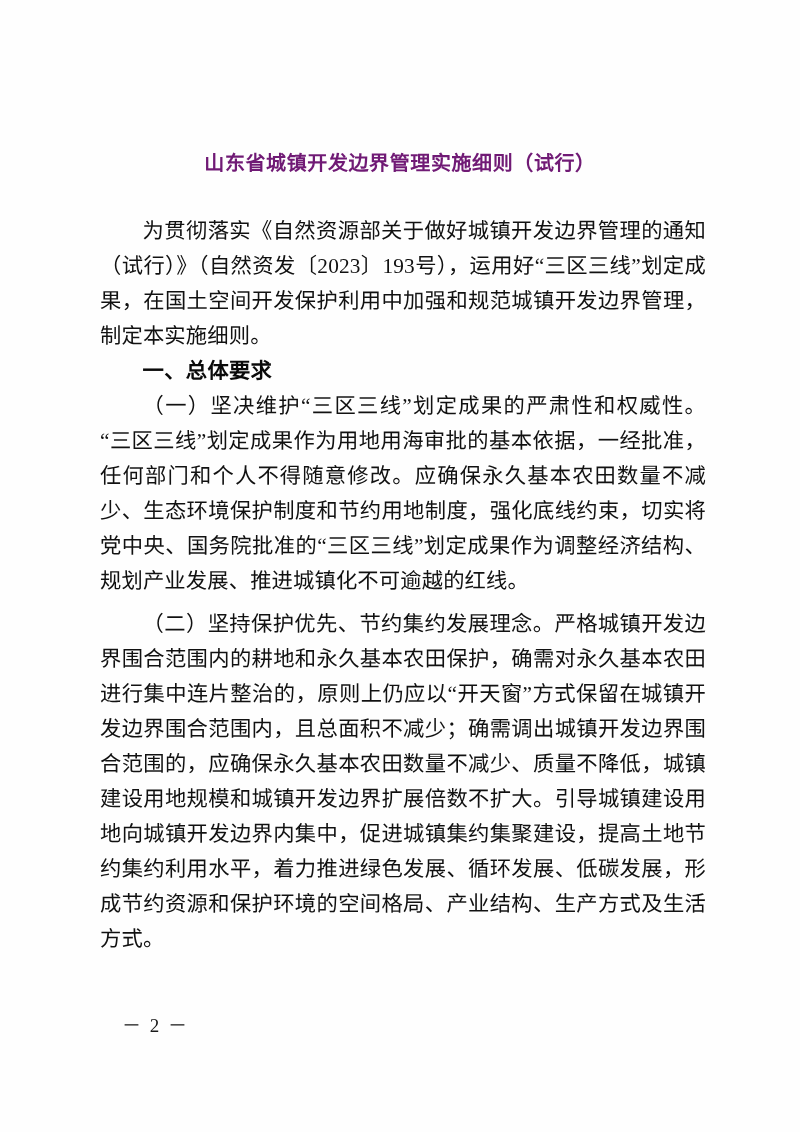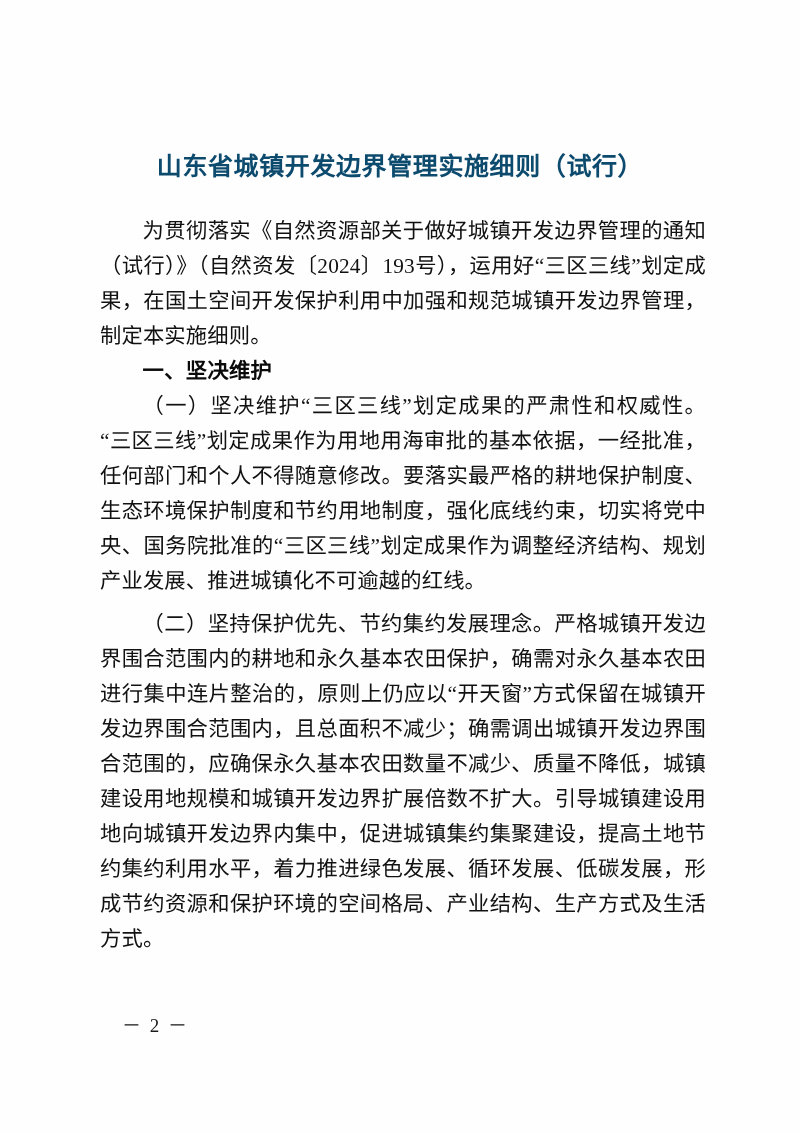--- a/index.html
+++ b/index.html
@@ -25,24 +25,24 @@
 
   
   .doc-title {
     position: absolute;
     top: 128px;
     left: 60px;
     width: 680px;
     text-align: center;
     font-family: "Liberation Serif", "DejaVu Serif", serif;
     font-weight: bold;
-    font-size: 25px;
+    font-size: 20px;
     line-height: 44px;
     letter-spacing: 0.6px;
-    color: #0c4a6e;
+    color: #701a75;
     white-space: nowrap;
   }
 
   
   .body-block {
     position: absolute;
     top: 214px;
     left: 100px;
     width: 606px;
   }
@@ -92,25 +92,25 @@
 </style>
 </head>
 <body>
 
 <div class="page">
 
   <h1 class="doc-title">山东省城镇开发边界管理实施细则（试行）</h1>
 
   <div class="body-block">
 
-    <p class="para">为贯彻落实《自然资源部关于做好城镇开发边界管理的通知（试行）》（自然资发〔2024〕193号），运用好“三区三线”划定成果，在国土空间开发保护利用中加强和规范城镇开发边界管理，制定本实施细则。</p>
+    <p class="para">为贯彻落实《自然资源部关于做好城镇开发边界管理的通知（试行）》（自然资发〔2023〕193号），运用好“三区三线”划定成果，在国土空间开发保护利用中加强和规范城镇开发边界管理，制定本实施细则。</p>
 
-    <p class="section-heading">一、坚决维护</p>
+    <p class="section-heading">一、总体要求</p>
 
-    <p class="para">（一）坚决维护“三区三线”划定成果的严肃性和权威性。“三区三线”划定成果作为用地用海审批的基本依据，一经批准，任何部门和个人不得随意修改。要落实最严格的耕地保护制度、生态环境保护制度和节约用地制度，强化底线约束，切实将党中央、国务院批准的“三区三线”划定成果作为调整经济结构、规划产业发展、推进城镇化不可逾越的红线。</p>
+    <p class="para">（一）坚决维护“三区三线”划定成果的严肃性和权威性。“三区三线”划定成果作为用地用海审批的基本依据，一经批准，任何部门和个人不得随意修改。应确保永久基本农田数量不减少、生态环境保护制度和节约用地制度，强化底线约束，切实将党中央、国务院批准的“三区三线”划定成果作为调整经济结构、规划产业发展、推进城镇化不可逾越的红线。</p>
 
     <p class="para">（二）坚持保护优先、节约集约发展理念。严格城镇开发边界围合范围内的耕地和永久基本农田保护，确需对永久基本农田进行集中连片整治的，原则上仍应以“开天窗”方式保留在城镇开发边界围合范围内，且总面积不减少；确需调出城镇开发边界围合范围的，应确保永久基本农田数量不减少、质量不降低，城镇建设用地规模和城镇开发边界扩展倍数不扩大。引导城镇建设用地向城镇开发边界内集中，促进城镇集约集聚建设，提高土地节约集约利用水平，着力推进绿色发展、循环发展、低碳发展，形成节约资源和保护环境的空间格局、产业结构、生产方式及生活方式。</p>
 
   </div>
 
   <div class="page-number">－ 2 －</div>
 
 </div>
 
 </body></html>

